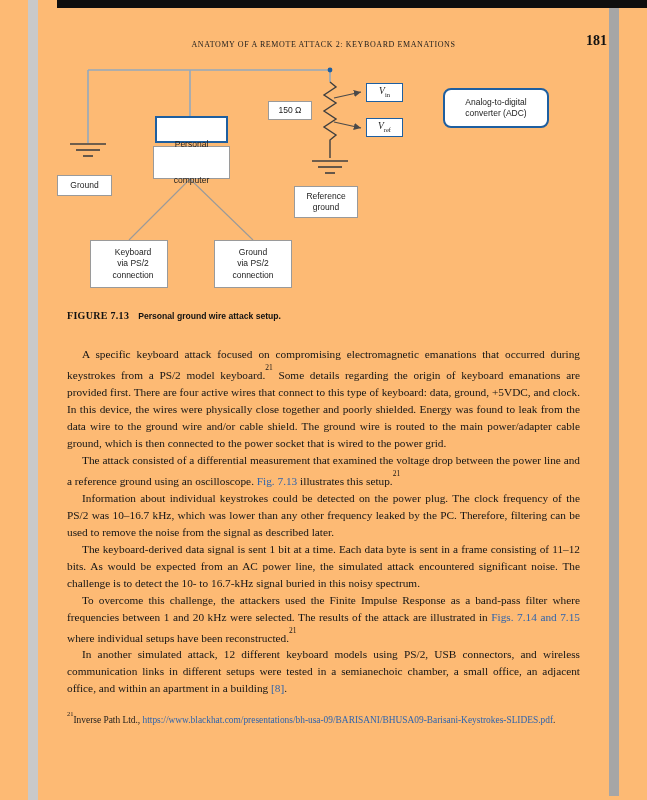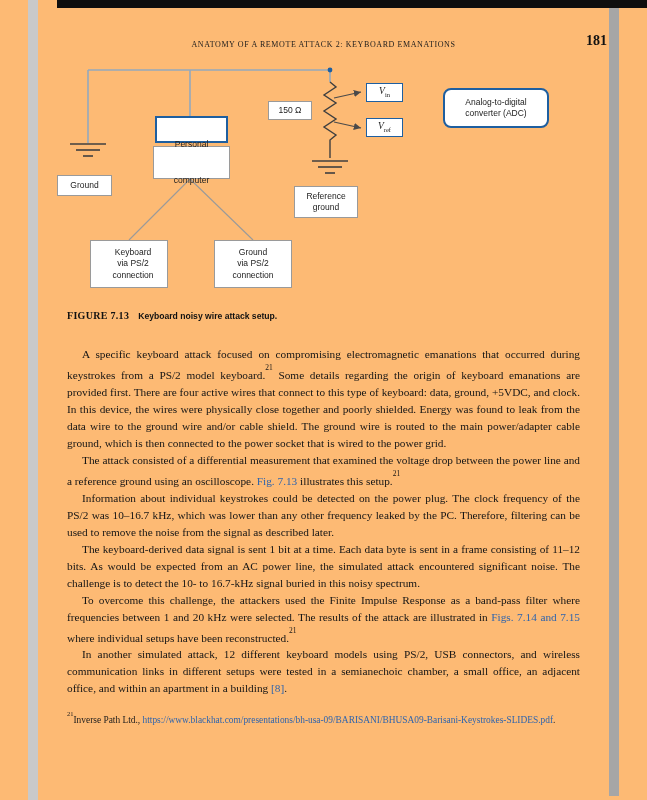--- a/index.html
+++ b/index.html
@@ -160,21 +160,21 @@
     </div>
 
     <div class="dbox mouse">
       <span>Ground</span>
       <span>via PS/2</span>
       <span>connection</span>
     </div>
   </div>
 
   <div class="caption">
-    <span class="cap-label">FIGURE 7.13</span><span class="cap-text">Keyboard noisy wire attack setup.</span>
+    <span class="cap-label">FIGURE 7.13</span><span class="cap-text">Personal ground wire attack setup.</span>
   </div>
 
   <div class="body-text">
     <p><span>A specific keyboard attack focused on compromising electromagnetic emanations that occurred during keystrokes from a PS/2 model keyboard.</span><sup class="ftn">21</sup><span> Some details regarding the origin of keyboard emanations are provided first. There are four active wires that connect to this type of keyboard: data, ground, +5VDC, and clock. In this device, the wires were physically close together and poorly shielded. Energy was found to leak from the data wire to the ground wire and/or cable shield. The ground wire is routed to the main power/adapter cable ground, which is then connected to the power socket that is wired to the power grid.</span></p>
 
     <p><span>The attack consisted of a differential measurement that examined the voltage drop between the power line and a reference ground using an oscilloscope. </span><a class="link">Fig. 7.13</a><span> illustrates this setup.</span><sup class="ftn">21</sup></p>
 
     <p><span>Information about individual keystrokes could be detected on the power plug. The clock frequency of the PS/2 was 10–16.7 kHz, which was lower than any other frequency leaked by the PC. Therefore, filtering can be used to remove the noise from the signal as described later.</span></p>
 
     <p><span>The keyboard-derived data signal is sent 1 bit at a time. Each data byte is sent in a frame consisting of 11–12 bits. As would be expected from an AC power line, the simulated attack encountered significant noise. The challenge is to detect the 10- to 16.7-kHz signal buried in this noisy spectrum.</span></p>

